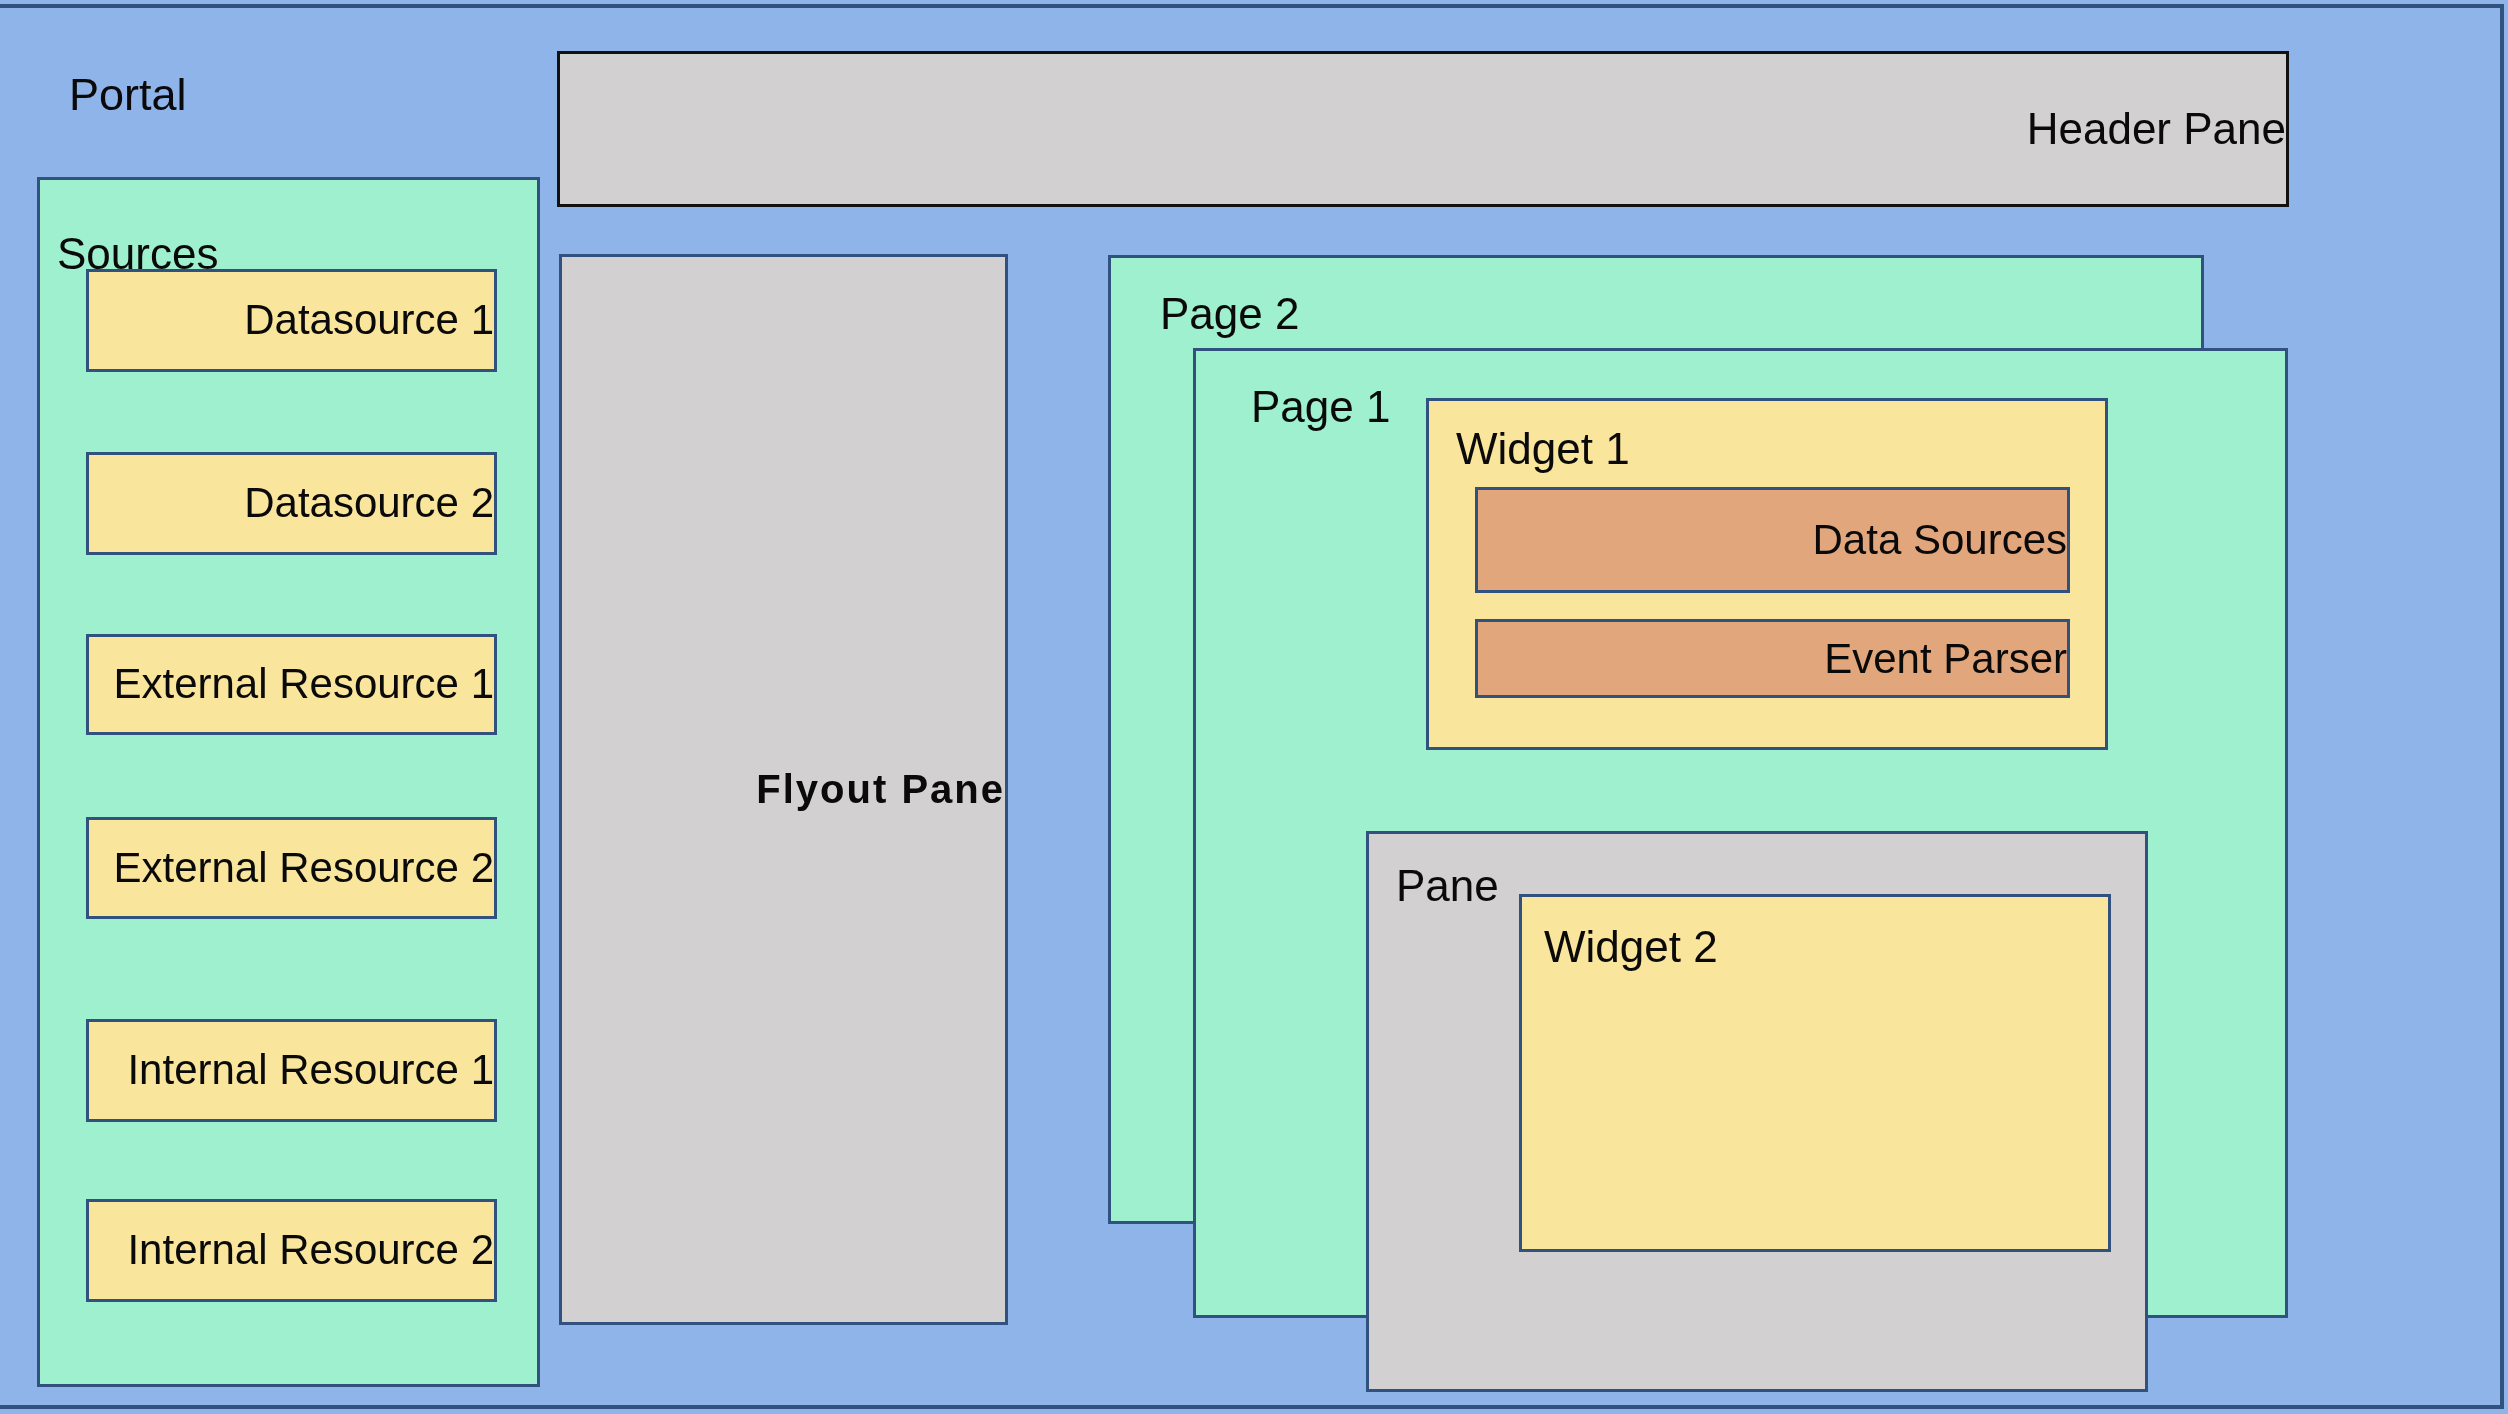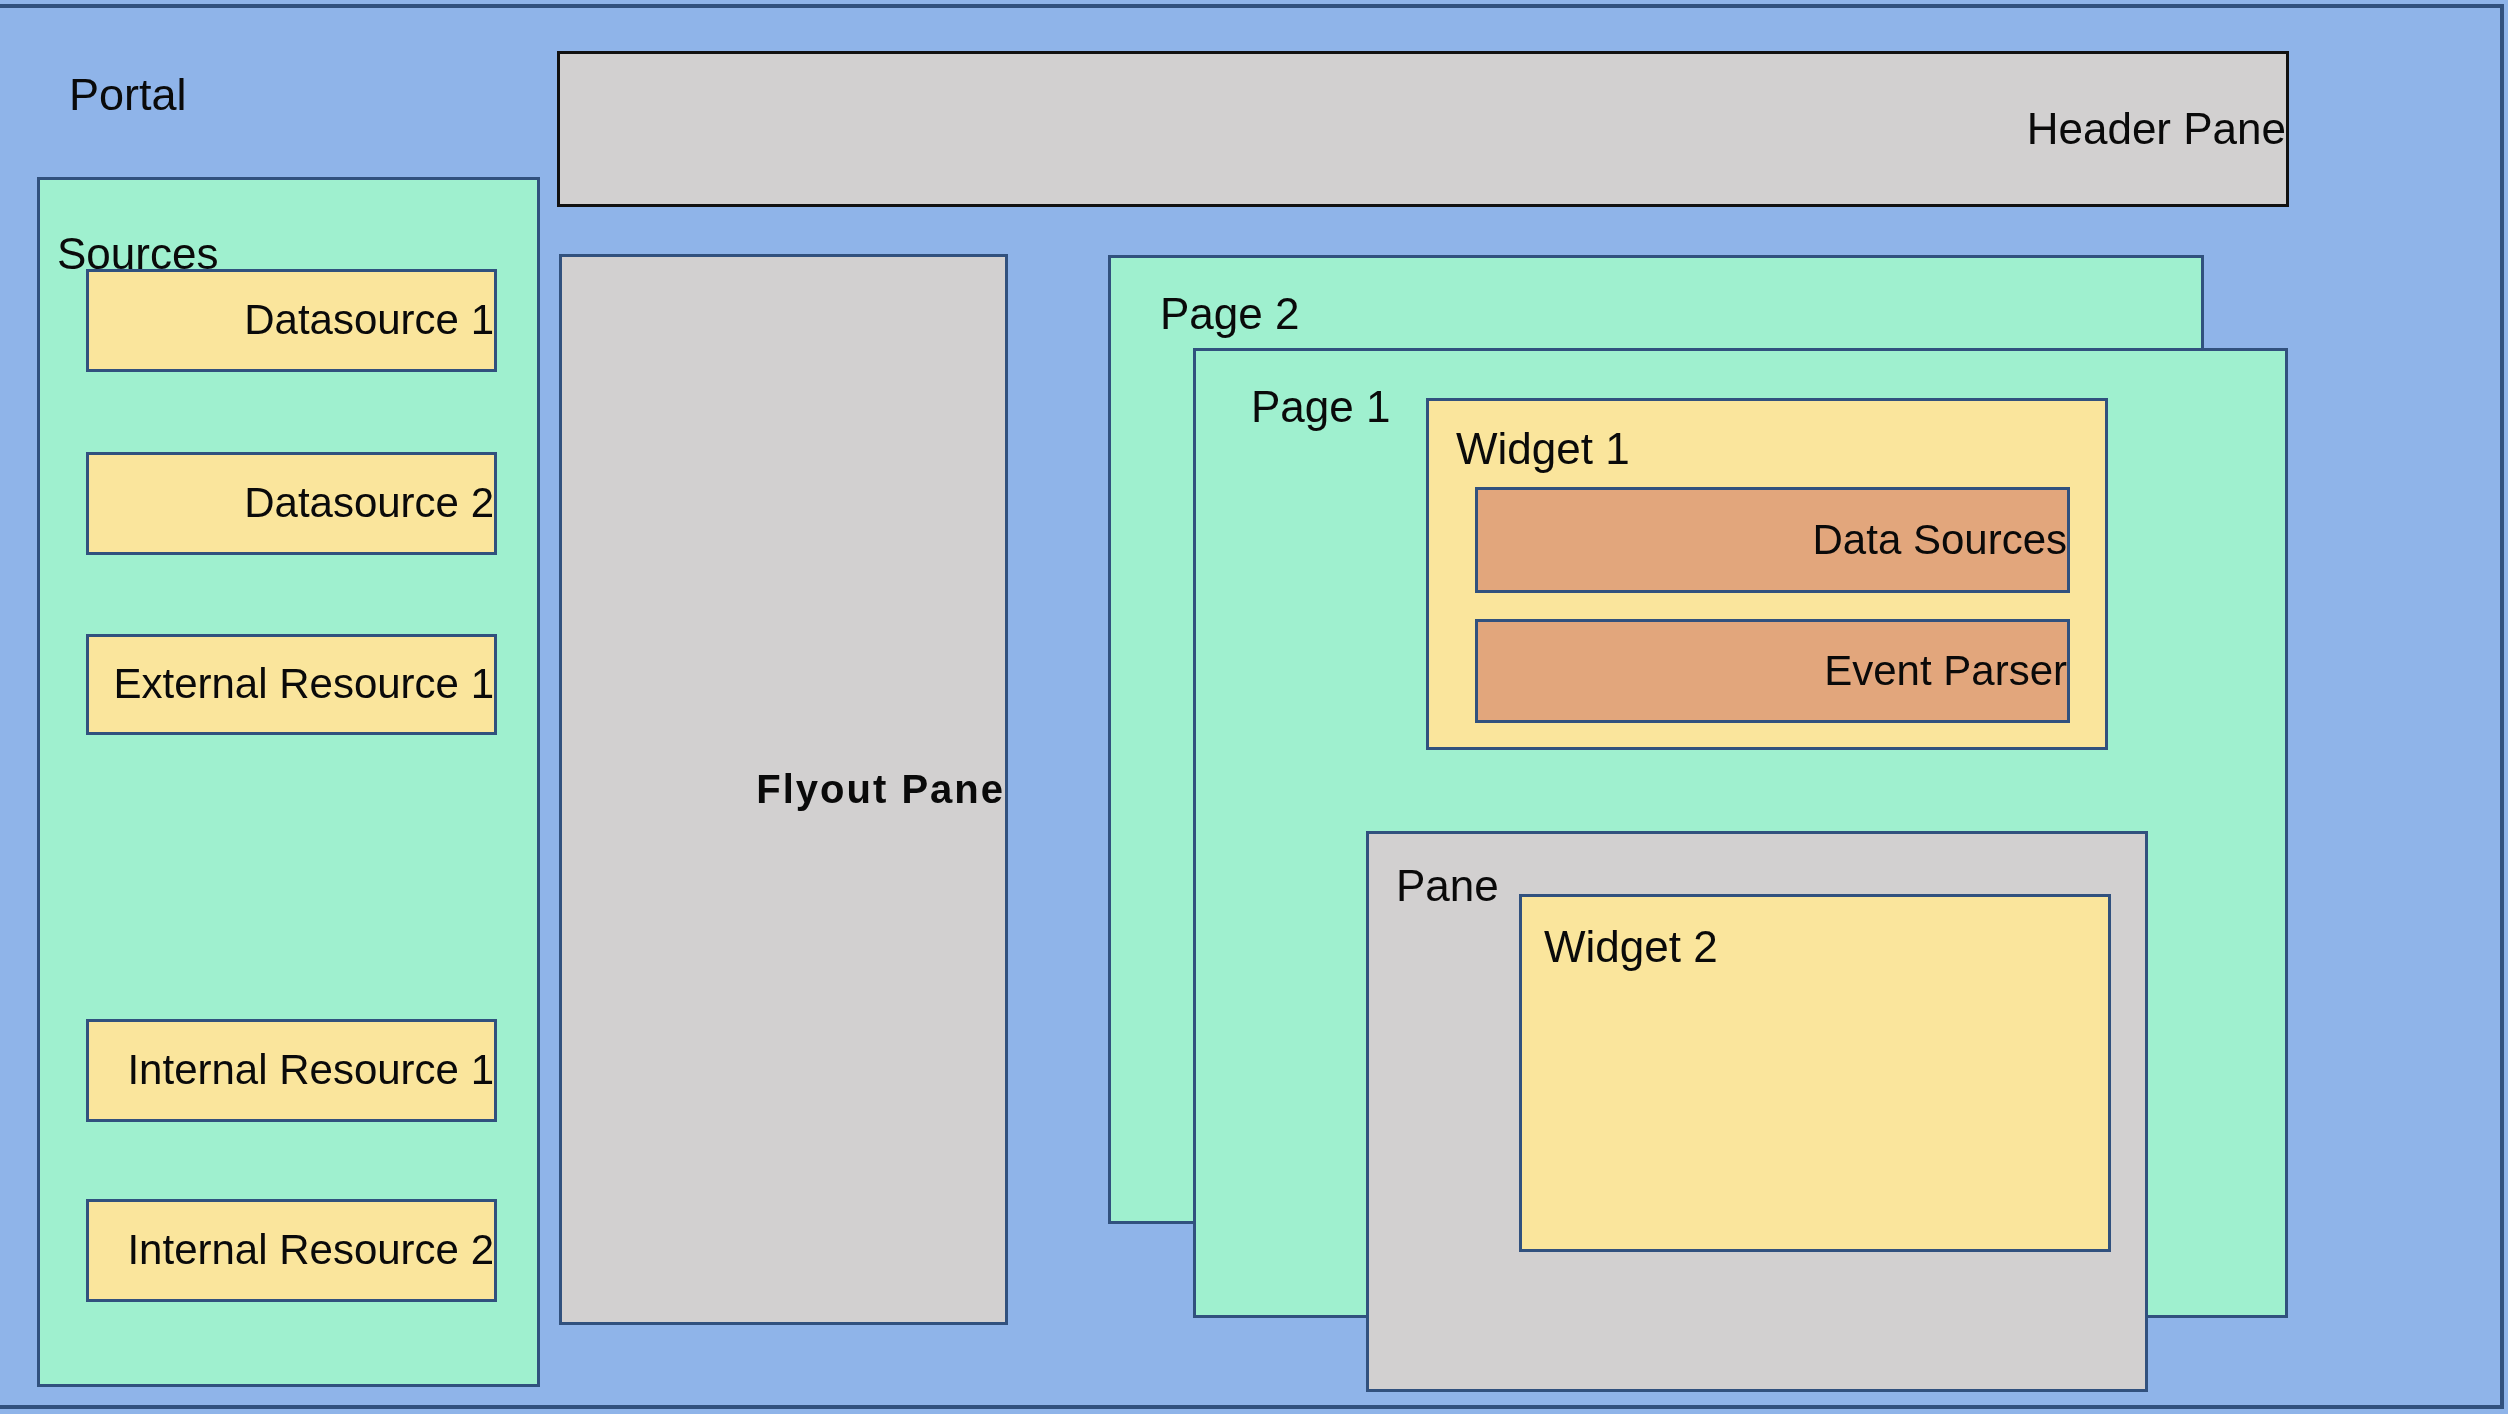--- a/index.html
+++ b/index.html
@@ -104,21 +104,21 @@
     background: var(--item-yellow, #fae59c);
   }
   .widget-1-label { left: 27px; top: 24px; font-size: 44px; }
   .parser {
     left: 46px;
     width: 595px;
     background: var(--parser-orange, #e2a67c);
     font-size: 42px;
   }
   .parser-data  { top: 86px;  height: 106px; }
-  .parser-event { top: 218px; height: 104px; }
+  .parser-event { top: 218px; height: 79px; }
 
   
   .pane {
     left: 170px; top: 480px;
     width: 782px; height: 561px;
     background: var(--pane-gray, #d2d0d0);
   }
   .pane-label { left: 27px; top: 28px; font-size: 44px; }
   .widget-2 {
     left: 150px; top: 60px;
@@ -144,20 +144,23 @@
     <span class="corner-label sources-label">Sources</span>
 
     <div class="box source-item src-0 center-label">
       <span>Datasource 1</span>
     </div>
     <div class="box source-item src-1 center-label">
       <span>Datasource 2</span>
     </div>
     <div class="box source-item src-2 center-label">
       <span>External Resource 1</span>
+    </div>
+    <div class="box source-item src-3 center-label">
+      <span>External Resource 2</span>
     </div>
     <div class="box source-item src-4 center-label">
       <span>Internal Resource 1</span>
     </div>
     <div class="box source-item src-5 center-label">
       <span>Internal Resource 2</span>
     </div>
   </div>
 
   <div class="box flyout-pane center-label">

